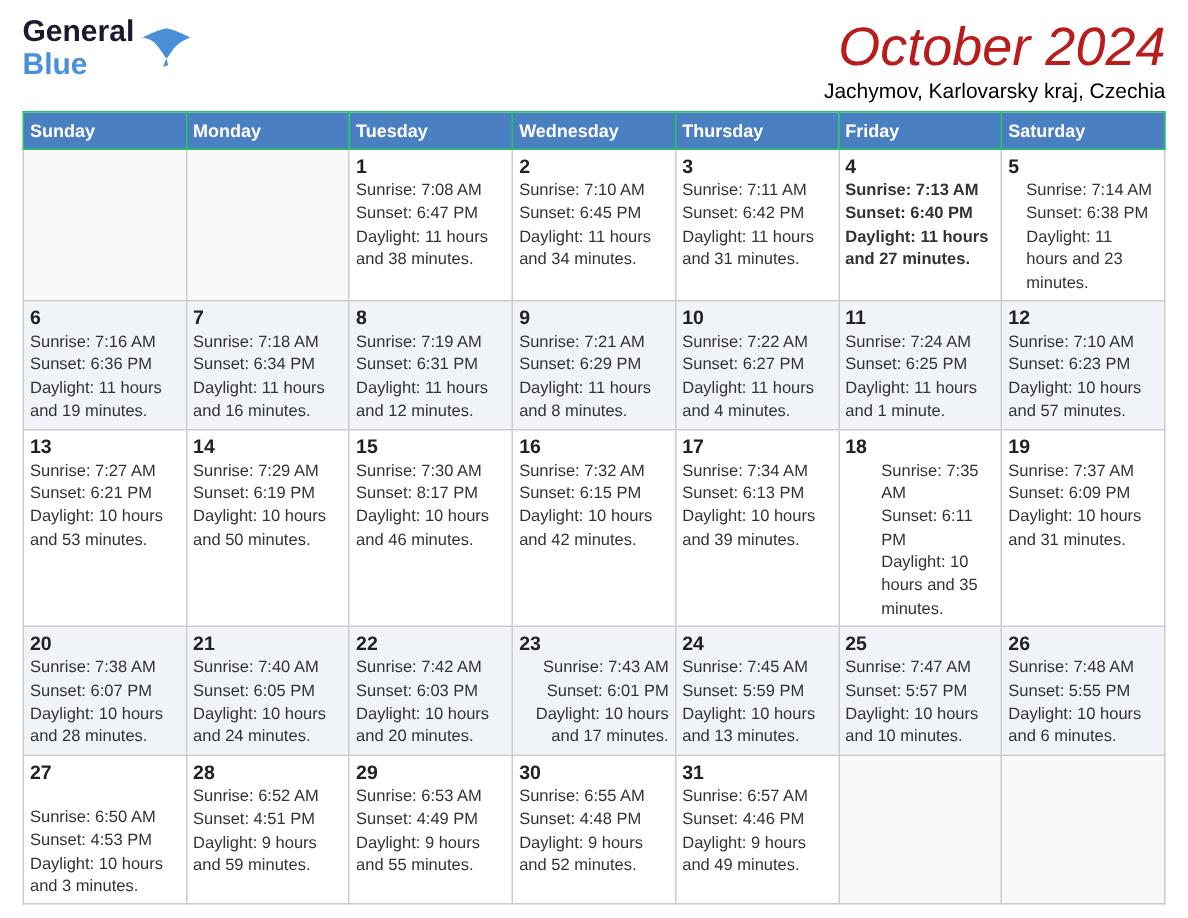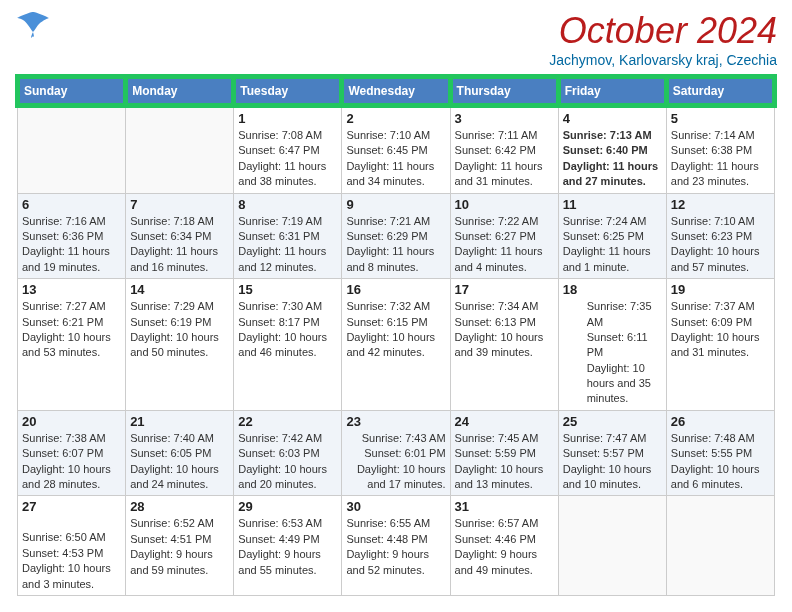--- a/index.html
+++ b/index.html
@@ -36,35 +36,35 @@
       text-align: right;
     }
     .month-title {
       font-size: 36px;
       font-weight: normal;
       color: #b91c1c;
       font-style: italic;
     }
     .subtitle {
       font-size: 14px;
-      color: #0369a1;
+      color: #000000;
     }
     .calendar {
       width: 100%;
       border-collapse: collapse;
       table-layout: fixed;
     }
     .calendar th {
       background-color: #4a7fc1;
       color: #fff;
       font-size: 12px;
       font-weight: bold;
       padding: 5px 4px;
       text-align: left;
-      border: 5px solid #22c55e;
+      border: 1px solid #22c55e;
     }
     .calendar td {
       border: 1px solid #ccc;
       vertical-align: top;
       padding: 3px 4px;
       height: 80px;
       font-size: 10px;
       color: #333;
       background: #fff;
     }
@@ -86,20 +86,24 @@
       background: #f0f4f9;
     }
   </style>
 </head>
 <body>
 
 <div class="page">
   <div class="header">
     <div class="logo">
       <div class="logo-wrapper">
+        <div style="font-size:20px;font-weight:bold;color:#1a1a2e;line-height:1.1;">
+          <span style="color:#1a1a2e;">General</span><br>
+          <span style="color:#4a90d9;">Blue</span>
+        </div>
         <svg width="36" height="30" viewBox="0 0 36 30">
           <path d="M18 2 C22 2, 34 8, 34 8 C34 8, 28 10, 24 14 C22 16, 20 20, 18 22 C16 20, 12 12, 8 10 C4 8, 2 8, 2 8 C2 8, 14 2, 18 2Z" fill="#4a90d9"></path>
           <path d="M18 22 C18 22, 16 26, 16 28 C17 27, 18 26, 19 27 C19 25, 18 22, 18 22Z" fill="#4a90d9"></path>
         </svg>
       </div>
     </div>
     <div class="title-block">
       <div class="month-title">October 2024</div>
       <div class="subtitle">Jachymov, Karlovarsky kraj, Czechia</div>
     </div>
@@ -140,21 +144,21 @@
 Daylight: 11 hours and 31 minutes.</div>
           </td>
           <td>
             <div class="day-number">4</div>
             <div class="day-info" style="white-space: pre-line; font-weight: bold;">Sunrise: 7:13 AM
 Sunset: 6:40 PM
 Daylight: 11 hours and 27 minutes.</div>
           </td>
           <td>
             <div class="day-number">5</div>
-            <div class="day-info" style="white-space: pre-line;">Sunrise: 7:14 AM
+            <div class="day-info" style="white-space: pre-line; margin-left: 12px;">Sunrise: 7:14 AM
 Sunset: 6:38 PM
 Daylight: 11 hours and 23 minutes.</div>
           </td>
         </tr>
         <tr class="row-alt">
           <td>
             <div class="day-number">6</div>
             <div class="day-info" style="white-space: pre-line;">Sunrise: 7:16 AM
 Sunset: 6:36 PM
 Daylight: 11 hours and 19 minutes.</div>

